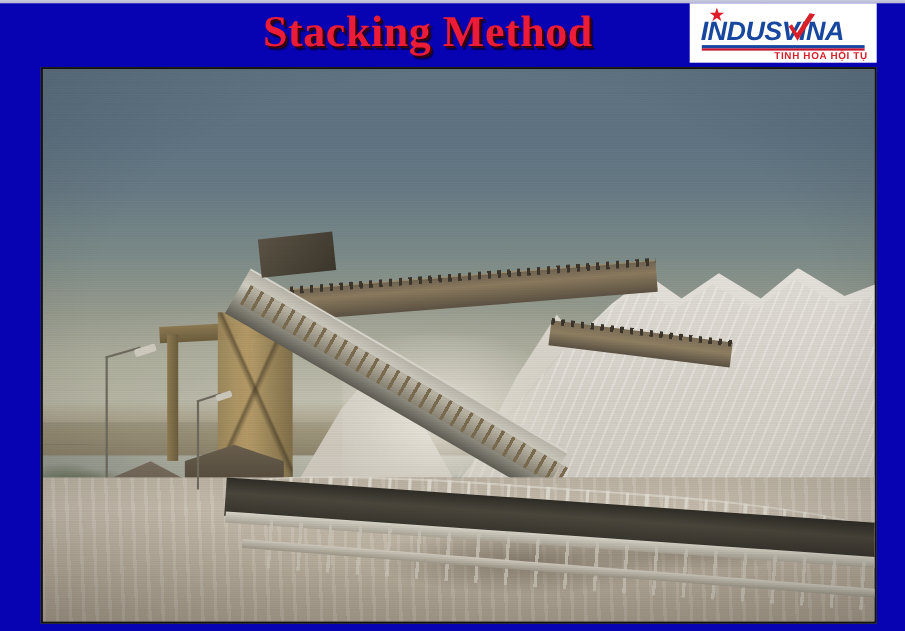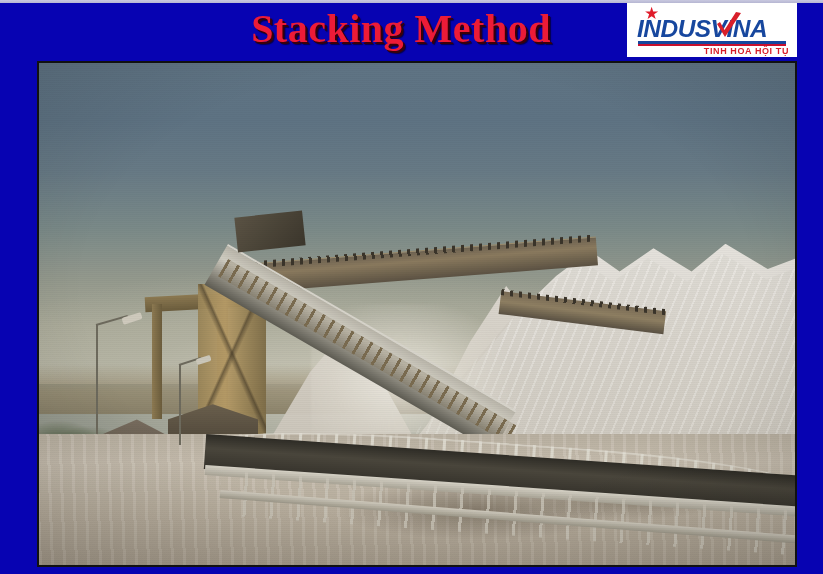--- a/index.html
+++ b/index.html
@@ -13,21 +13,21 @@
     position:absolute;left:0;top:0;width:823px;height:574px;
     background:#0703b2;
   }
   
   .top-strip{
     position:absolute;left:0;top:0;width:823px;height:3px;
     background:linear-gradient(to bottom,#c9c9e0,#b6b6d2);
   }
   
   .title{
-    position:absolute;left:166px;top:2px;width:470px;height:52px;
+    position:absolute;left:154px;top:2px;width:470px;height:52px;
     display:flex;align-items:center;justify-content:center;
     font-family:"Liberation Serif","DejaVu Serif",serif;
     font-weight:bold;
     font-size:40px;
     letter-spacing:0.5px;
     color:#ec1b37;
     text-shadow:2px 2px 0 #3a0008, 3px 3px 1px rgba(0,0,0,.55);
     white-space:nowrap;
   }
   

